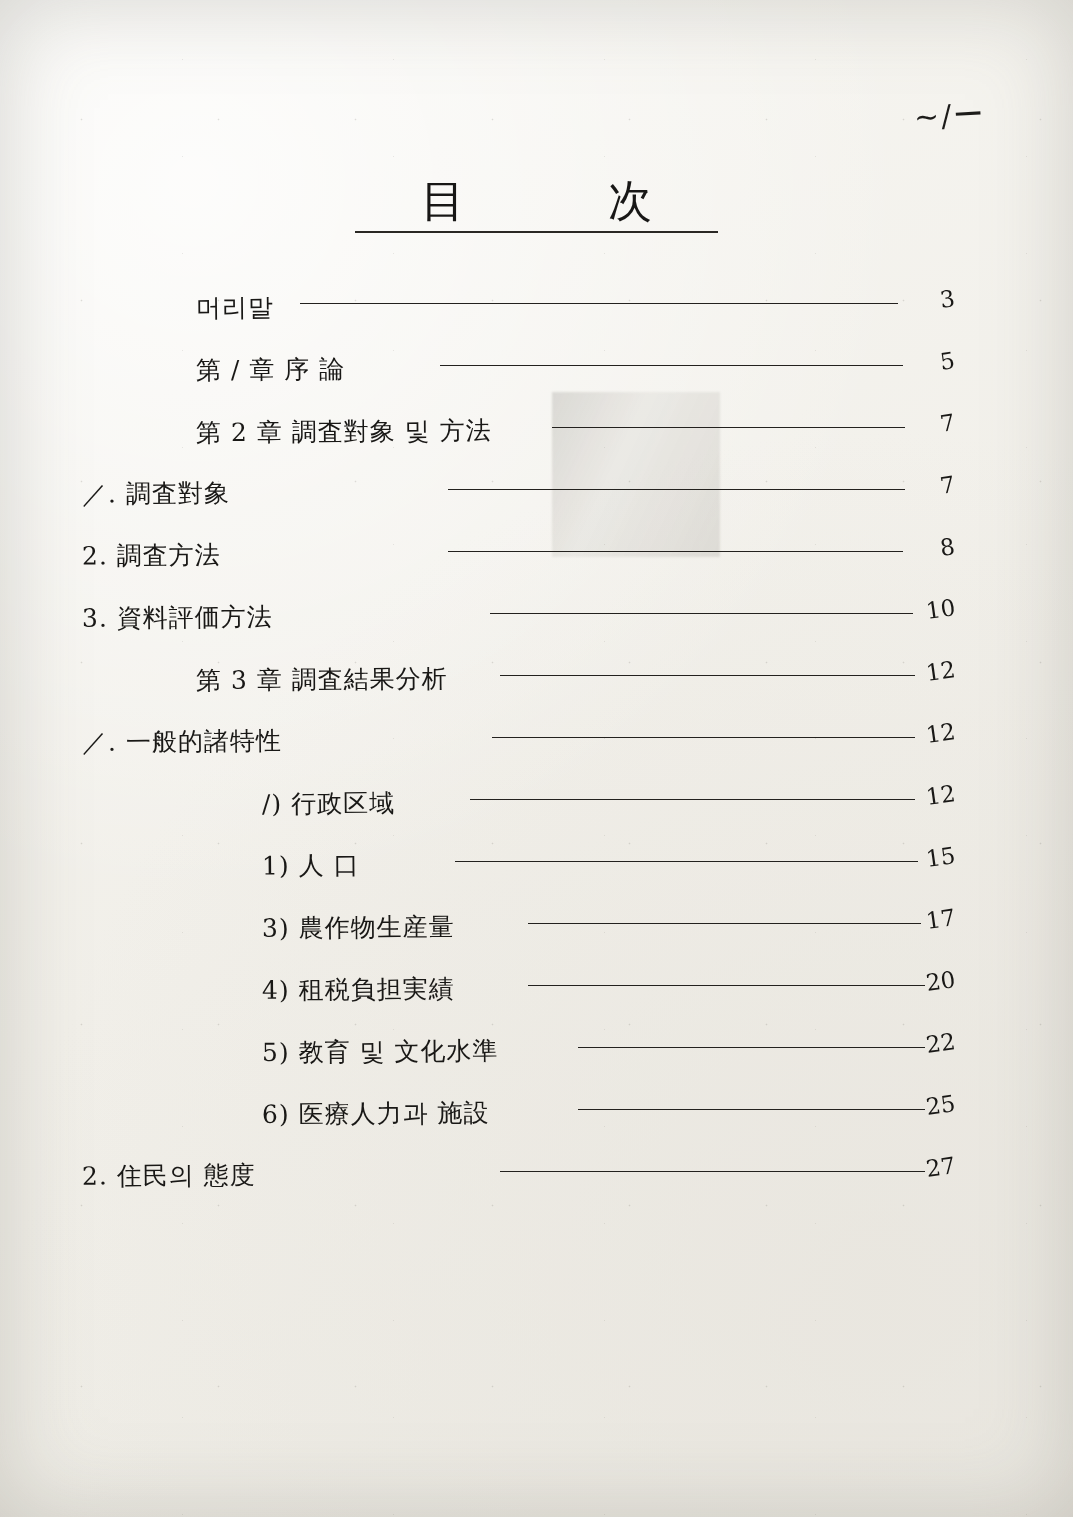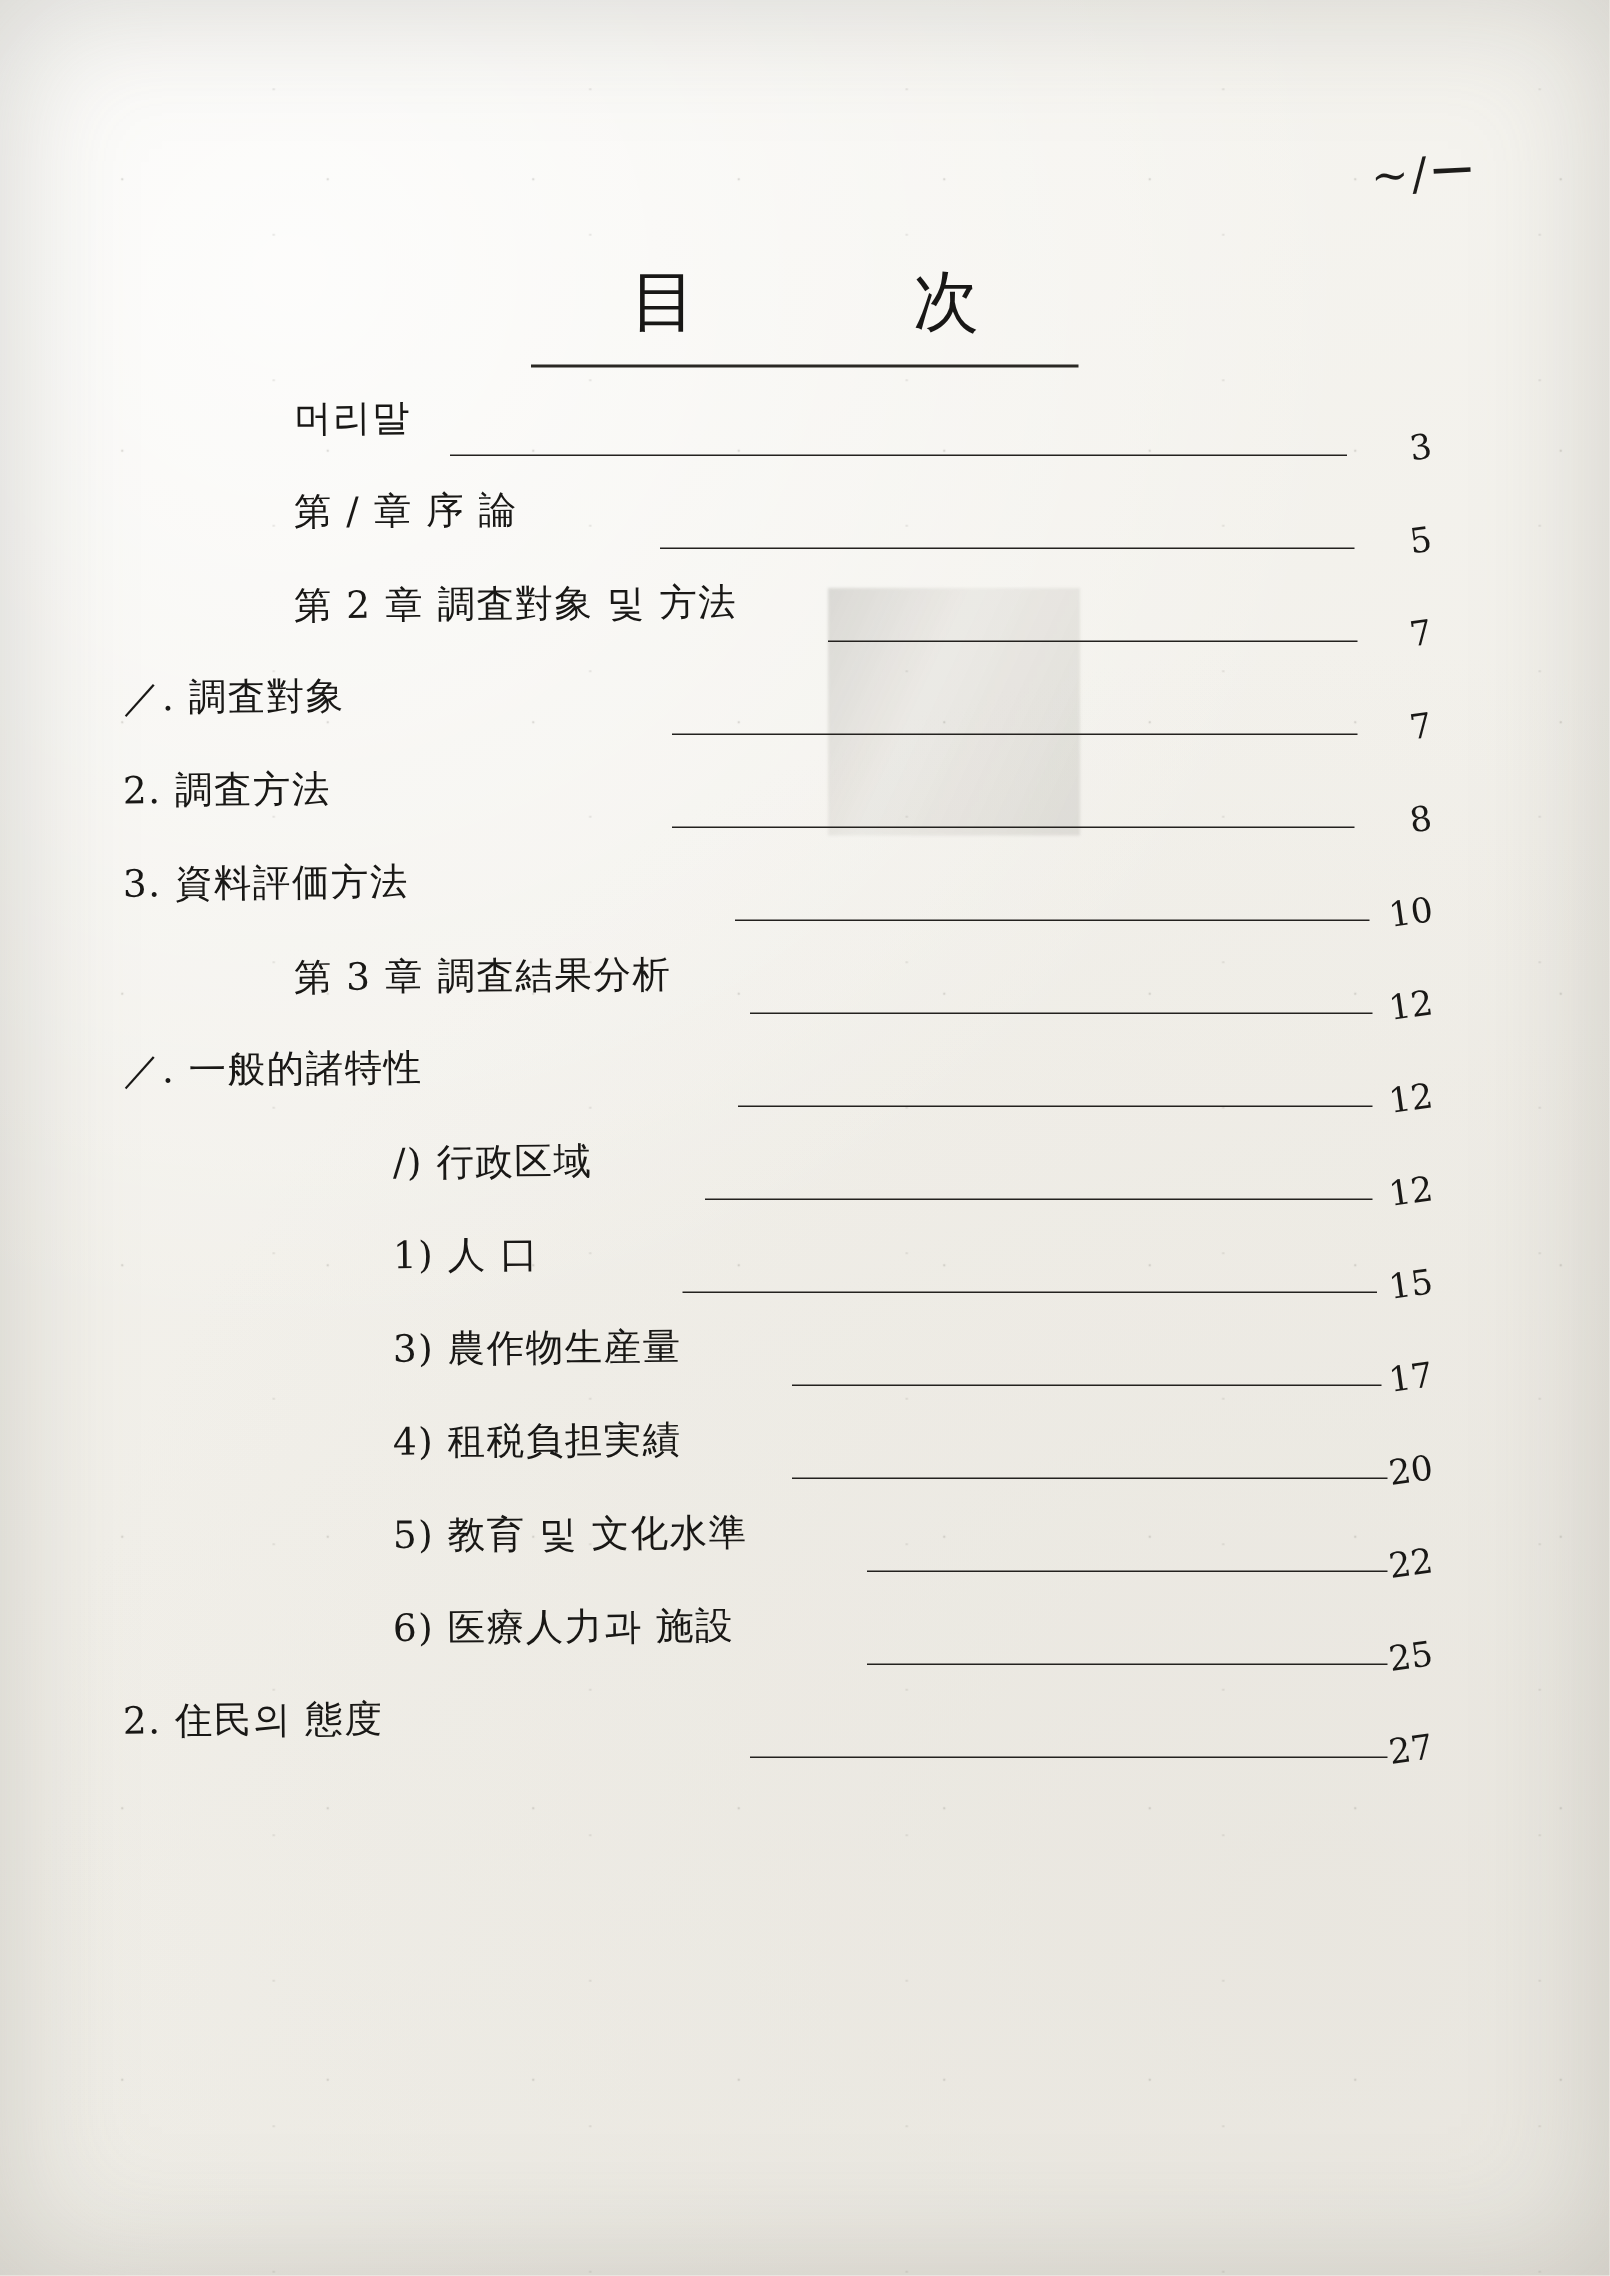--- a/index.html
+++ b/index.html
@@ -45,37 +45,37 @@
   }
   .doc-title {
     position: absolute;
     top: 172px;
     left: 0;
     right: 0;
     text-align: center;
   }
   .doc-title .t {
     display: inline-block;
-    font-family: Liberation Sans, sans-serif;
+    font-family: Liberation Serif, serif;
     font-size: 44px;
     letter-spacing: 66px;
     padding-left: 66px;
     color: #181716;
     border-bottom: 2px solid #2a2824;
-    padding-bottom: 12px;
   }
   .toc {
     position: absolute;
     top: 262px;
     left: 0;
     right: 0;
   }
   .row {
     position: relative;
     display: flex;
+    align-items: flex-end;
     height: 62px;
     padding: 0 0 0 0;
   }
   .label {
     font-family: "DejaVu Serif", serif;
     font-size: 25px;
     color: #191816;
     white-space: nowrap;
     letter-spacing: 1px;
     transform: rotate(-0.5deg);

